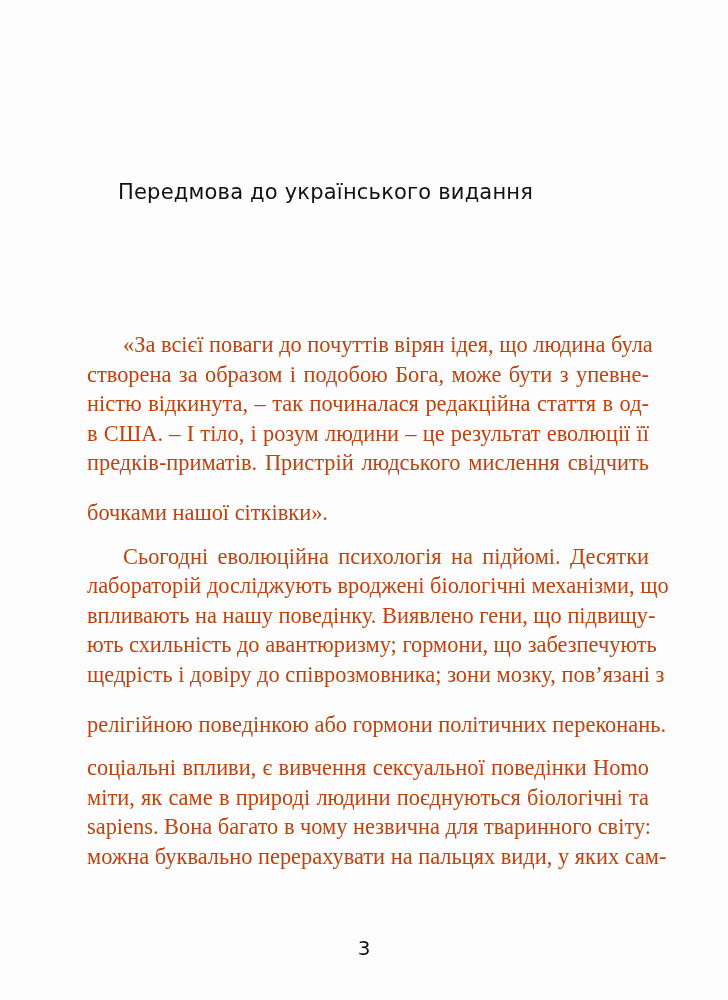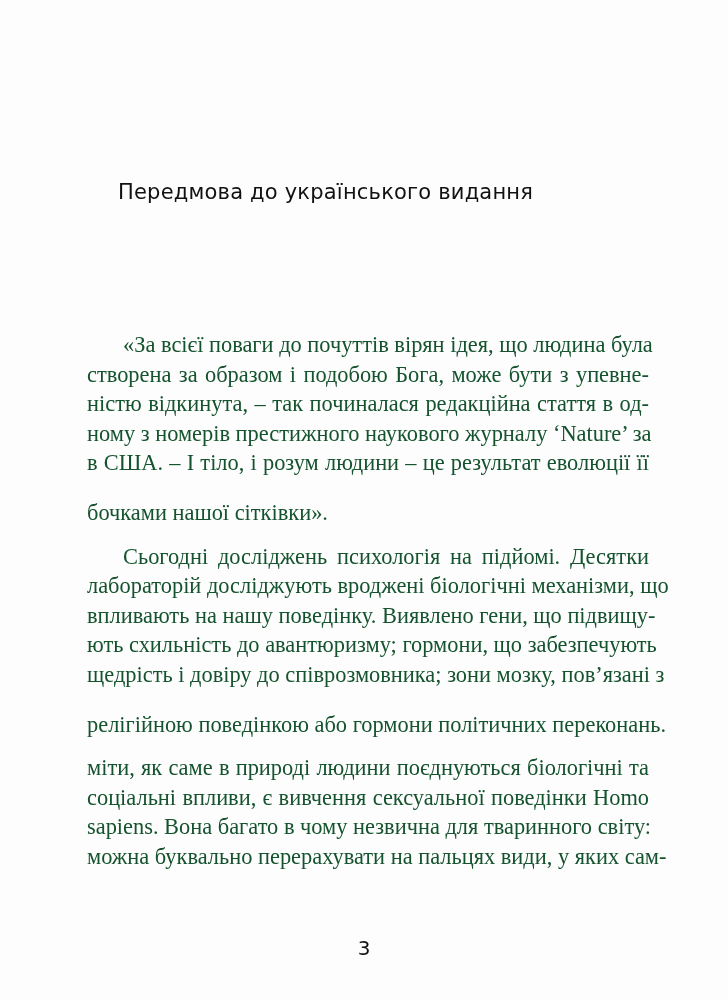--- a/index.html
+++ b/index.html
@@ -34,21 +34,21 @@
       color: #111111;
       white-space: nowrap;
     }
     .body-text {
       position: absolute;
       left: 87px;
       top: 330px;
       width: 562px;
       font-family: "Liberation Serif", serif;
       font-size: 22.4px;
-      color: #14532d;
+      color: #c2410c;
     }
     .para {
       margin: 0 0 14px 0;
     }
     .line {
       display: block;
       height: 29.6px;
       line-height: 29.6px;
       text-align: justify;
       text-align-last: justify;
@@ -80,37 +80,37 @@
 <div class="page">
 
   <h1 class="title">Передмова до українського видання</h1>
 
   <div class="body-text">
 
     <p class="para">
       <span class="line indent">«За всієї поваги до почуттів вірян ідея, що людина була</span>
       <span class="line">створена за образом і подобою Бога, може бути з упевне-</span>
       <span class="line">ністю відкинута, – так починалася редакційна стаття в од-</span>
-      <span class="line">ному з номерів престижного наукового журналу ‘Nature’ за</span>
       <span class="line">в США. – І тіло, і розум людини – це результат еволюції її</span>
+      <span class="line">предків-приматів. Пристрій людського мислення свідчить</span>
       <span class="line last">бочками нашої сітківки».</span>
     </p>
 
     <p class="para">
-      <span class="line indent">Сьогодні досліджень психологія на підйомі. Десятки</span>
+      <span class="line indent">Сьогодні еволюційна психологія на підйомі. Десятки</span>
       <span class="line">лабораторій досліджують вроджені біологічні механізми, що</span>
       <span class="line">впливають на нашу поведінку. Виявлено гени, що підвищу-</span>
       <span class="line">ють схильність до авантюризму; гормони, що забезпечують</span>
       <span class="line">щедрість і довіру до співрозмовника; зони мозку, пов’язані з</span>
       <span class="line last">релігійною поведінкою або гормони політичних переконань.</span>
     </p>
 
     <p class="para">
+      <span class="line">соціальні впливи, є вивчення сексуальної поведінки Homo</span>
       <span class="line">міти, як саме в природі людини поєднуються біологічні та</span>
-      <span class="line">соціальні впливи, є вивчення сексуальної поведінки Homo</span>
       <span class="line">sapiens. Вона багато в чому незвична для тваринного світу:</span>
       <span class="line">можна буквально перерахувати на пальцях види, у яких сам-</span>
     </p>
 
   </div>
 
   <p class="page-number">3</p>
 
 </div>
 

